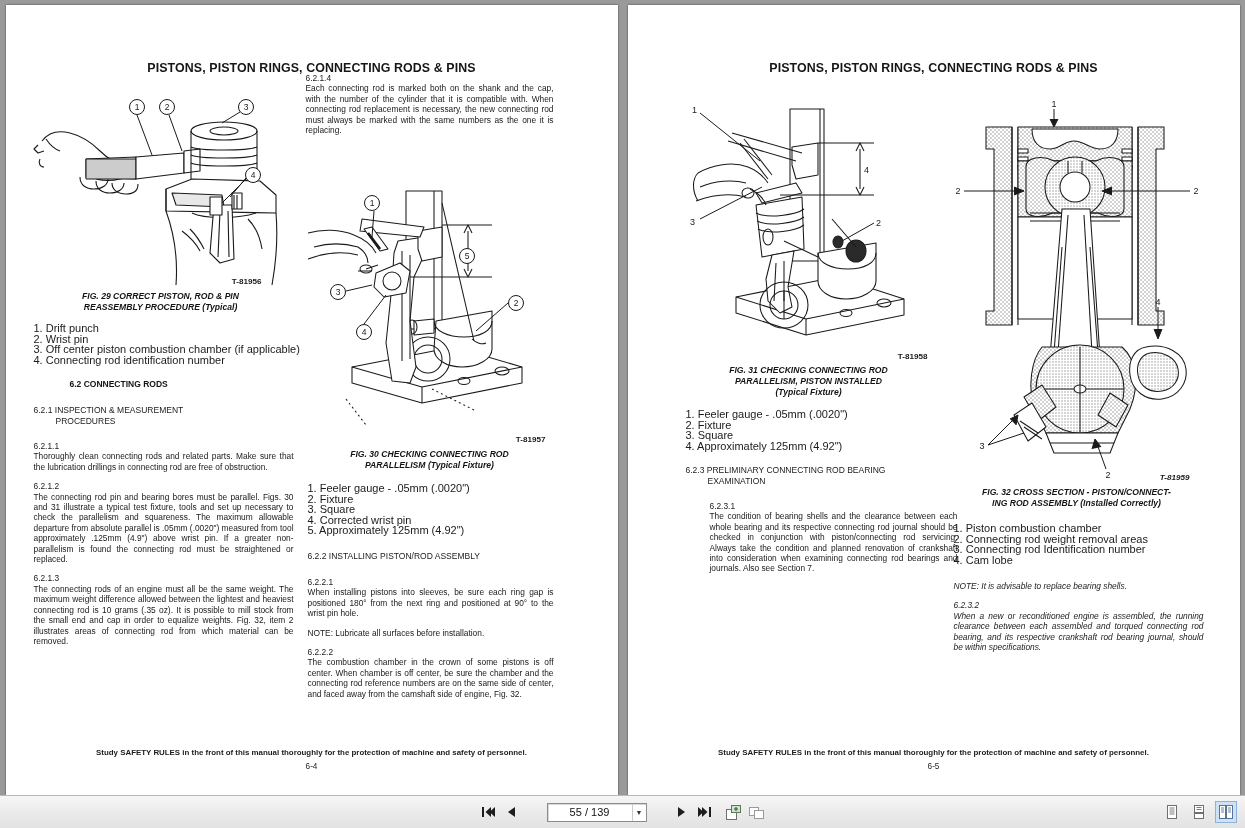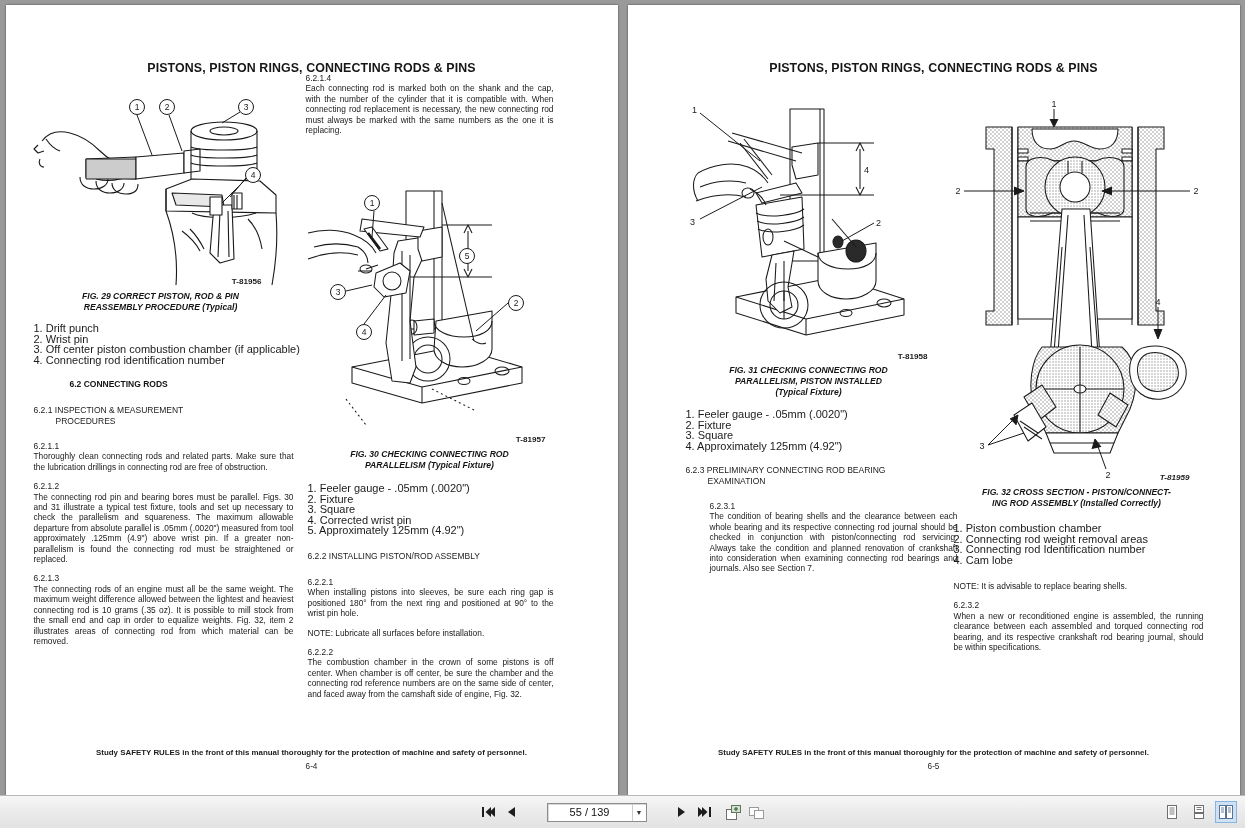--- a/index.html
+++ b/index.html
@@ -605,21 +605,21 @@
           <div class="fig-cap">ING ROD ASSEMBLY (Installed Correctly)</div>
         </div>
 
         <div class="list" style="position:absolute; left:326px; top:518px; width:250px;">
           <div>1. Piston combustion chamber</div>
           <div>2. Connecting rod weight removal areas</div>
           <div>3. Connecting rod Identification number</div>
           <div>4. Cam lobe</div>
         </div>
 
-        <div class="col" style="left:326px; top:576px; width:250px;">
+        <div class="col" style="left:326px; top:576px; width:250px;font-style:italic;">
           <p>NOTE: It is advisable to replace bearing shells.</p>
           <p class="tight num">6.2.3.2</p>
           <p>When a new or reconditioned engine is assembled, the running clearance between each assembled and torqued connecting rod bearing, and its respective crankshaft rod bearing journal, should be within specifications.</p>
         </div>
 
         <div class="footer-note">Study SAFETY RULES in the front of this manual thoroughly for the protection of machine and safety of personnel.</div>
         <div class="footer-page">6-5</div>
 
       </div>
     </div>

